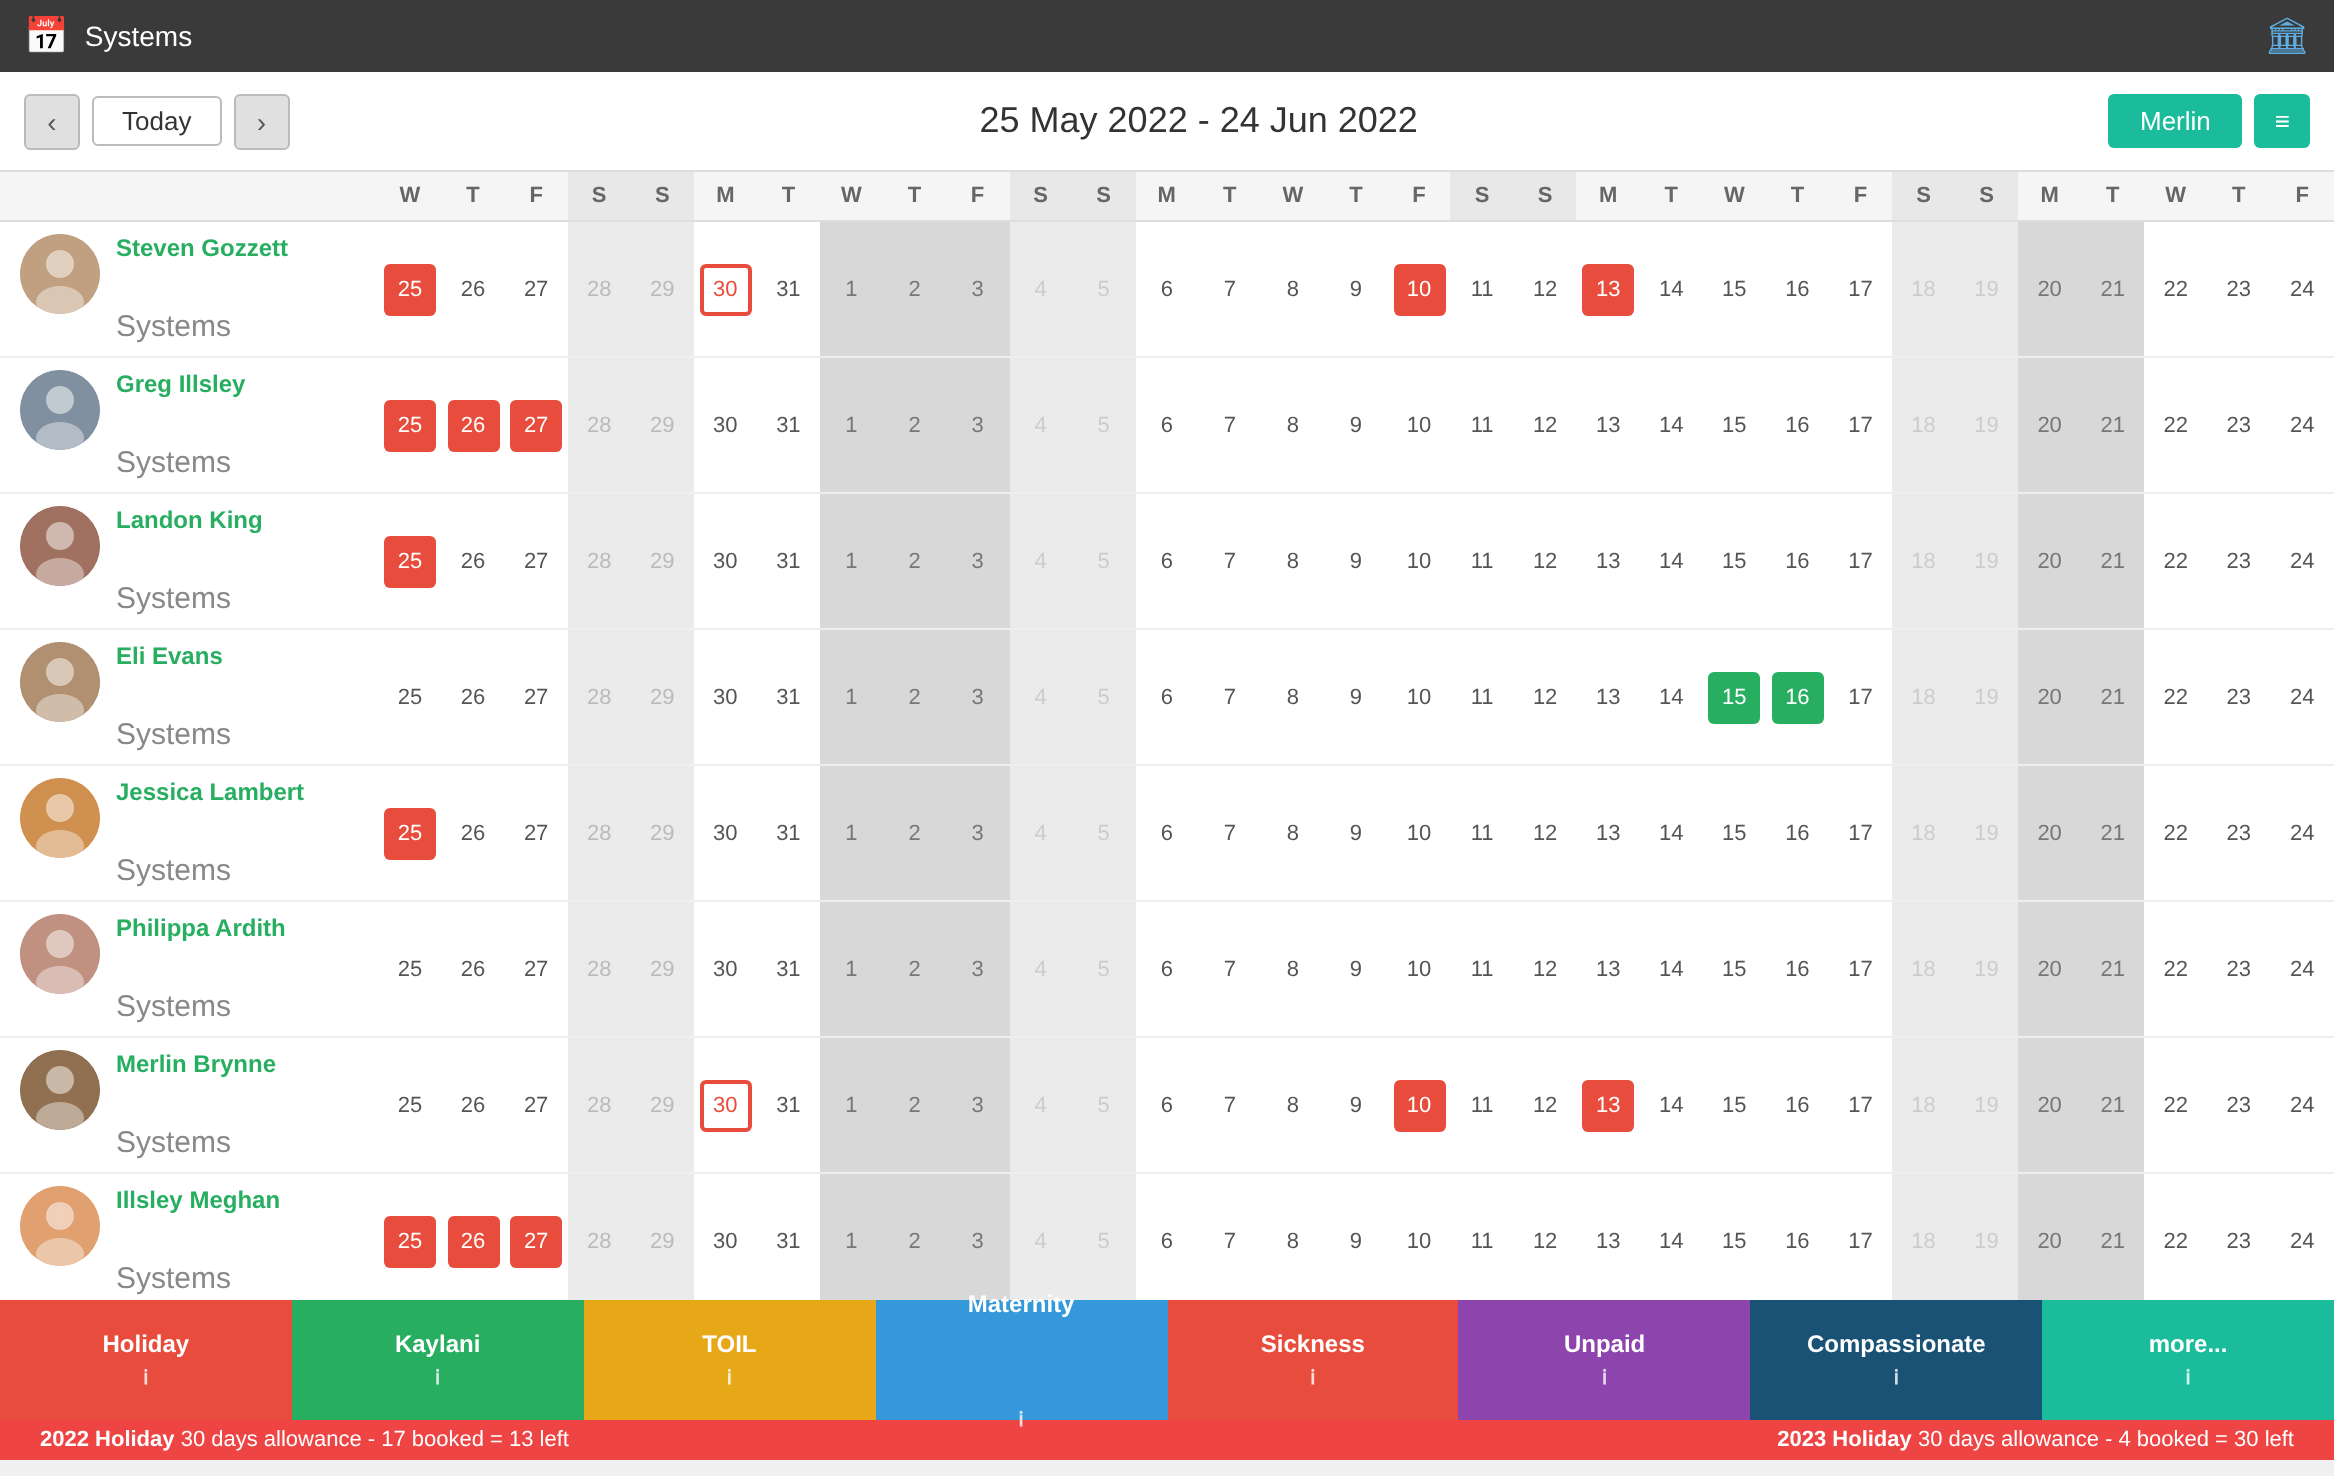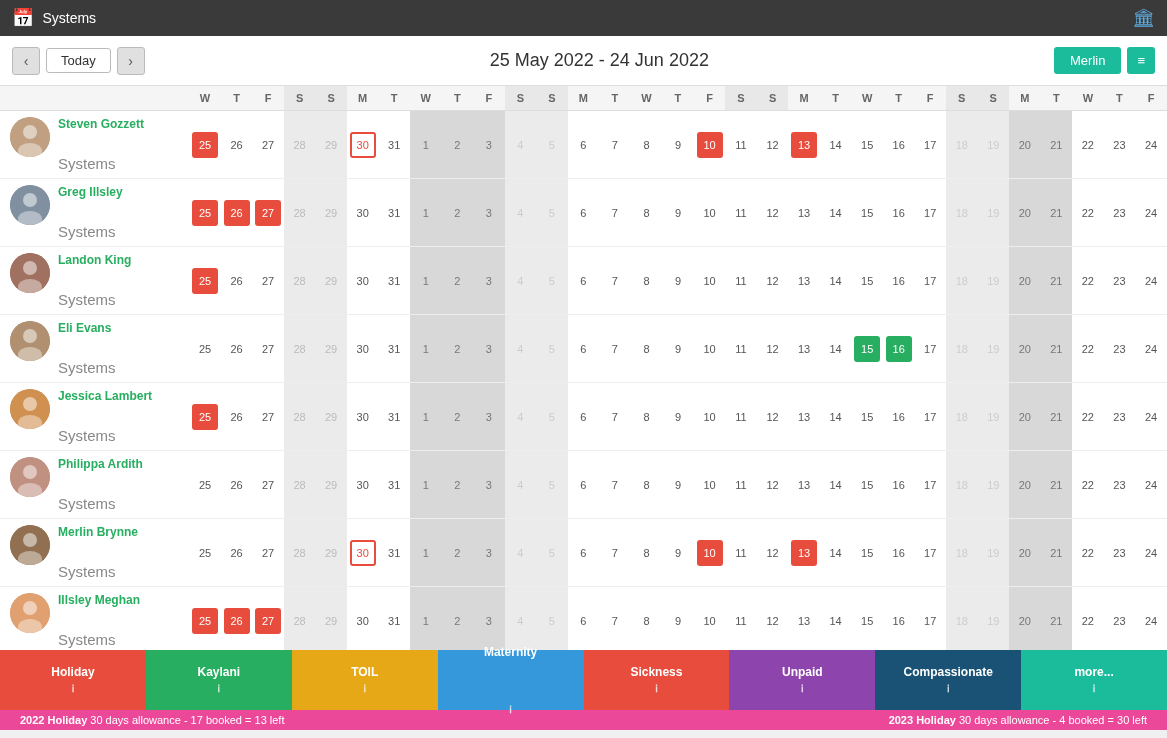--- a/index.html
+++ b/index.html
@@ -163,21 +163,21 @@
       color: white;
       font-size: 12px;
       font-weight: bold;
       cursor: pointer;
       gap: 2px;
     }
     .legend-item .info-icon { font-size: 10px; opacity: 0.8; }
 
     
     .footer-bar {
-      background: #ec4899;
+      background: #ef4444;
       color: white;
       height: 20px;
       display: flex;
       align-items: center;
       justify-content: space-between;
       padding: 0 20px;
       font-size: 11px;
     }
     .footer-bar span.highlight { font-weight: bold; }
   </style>

